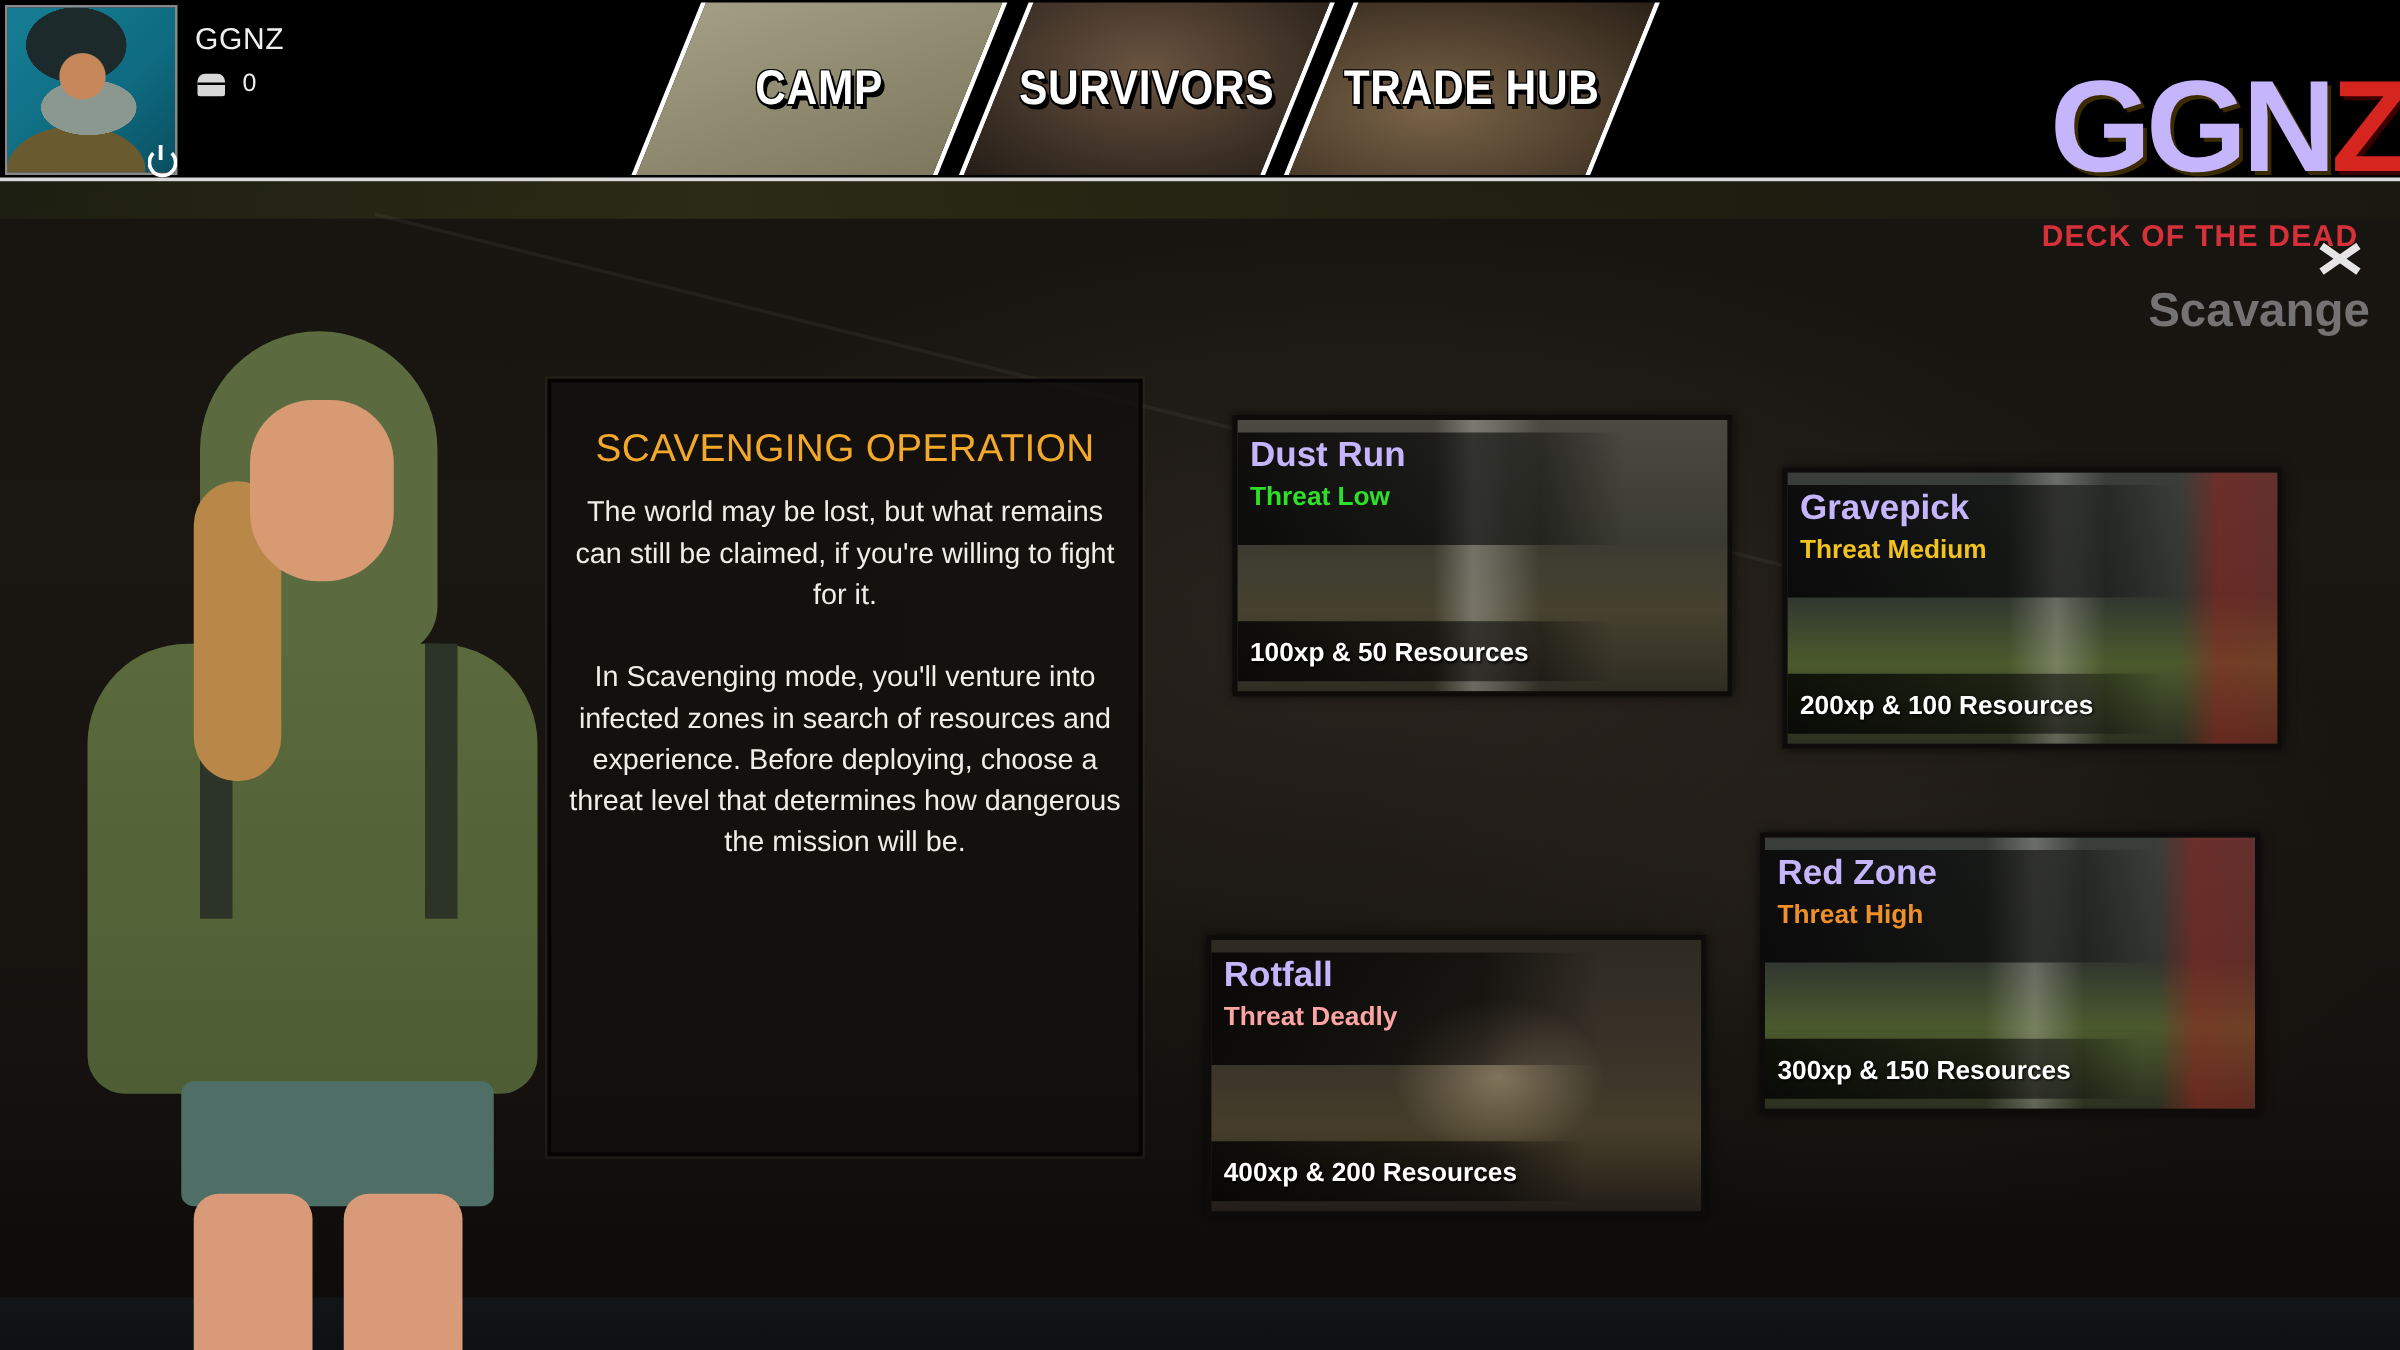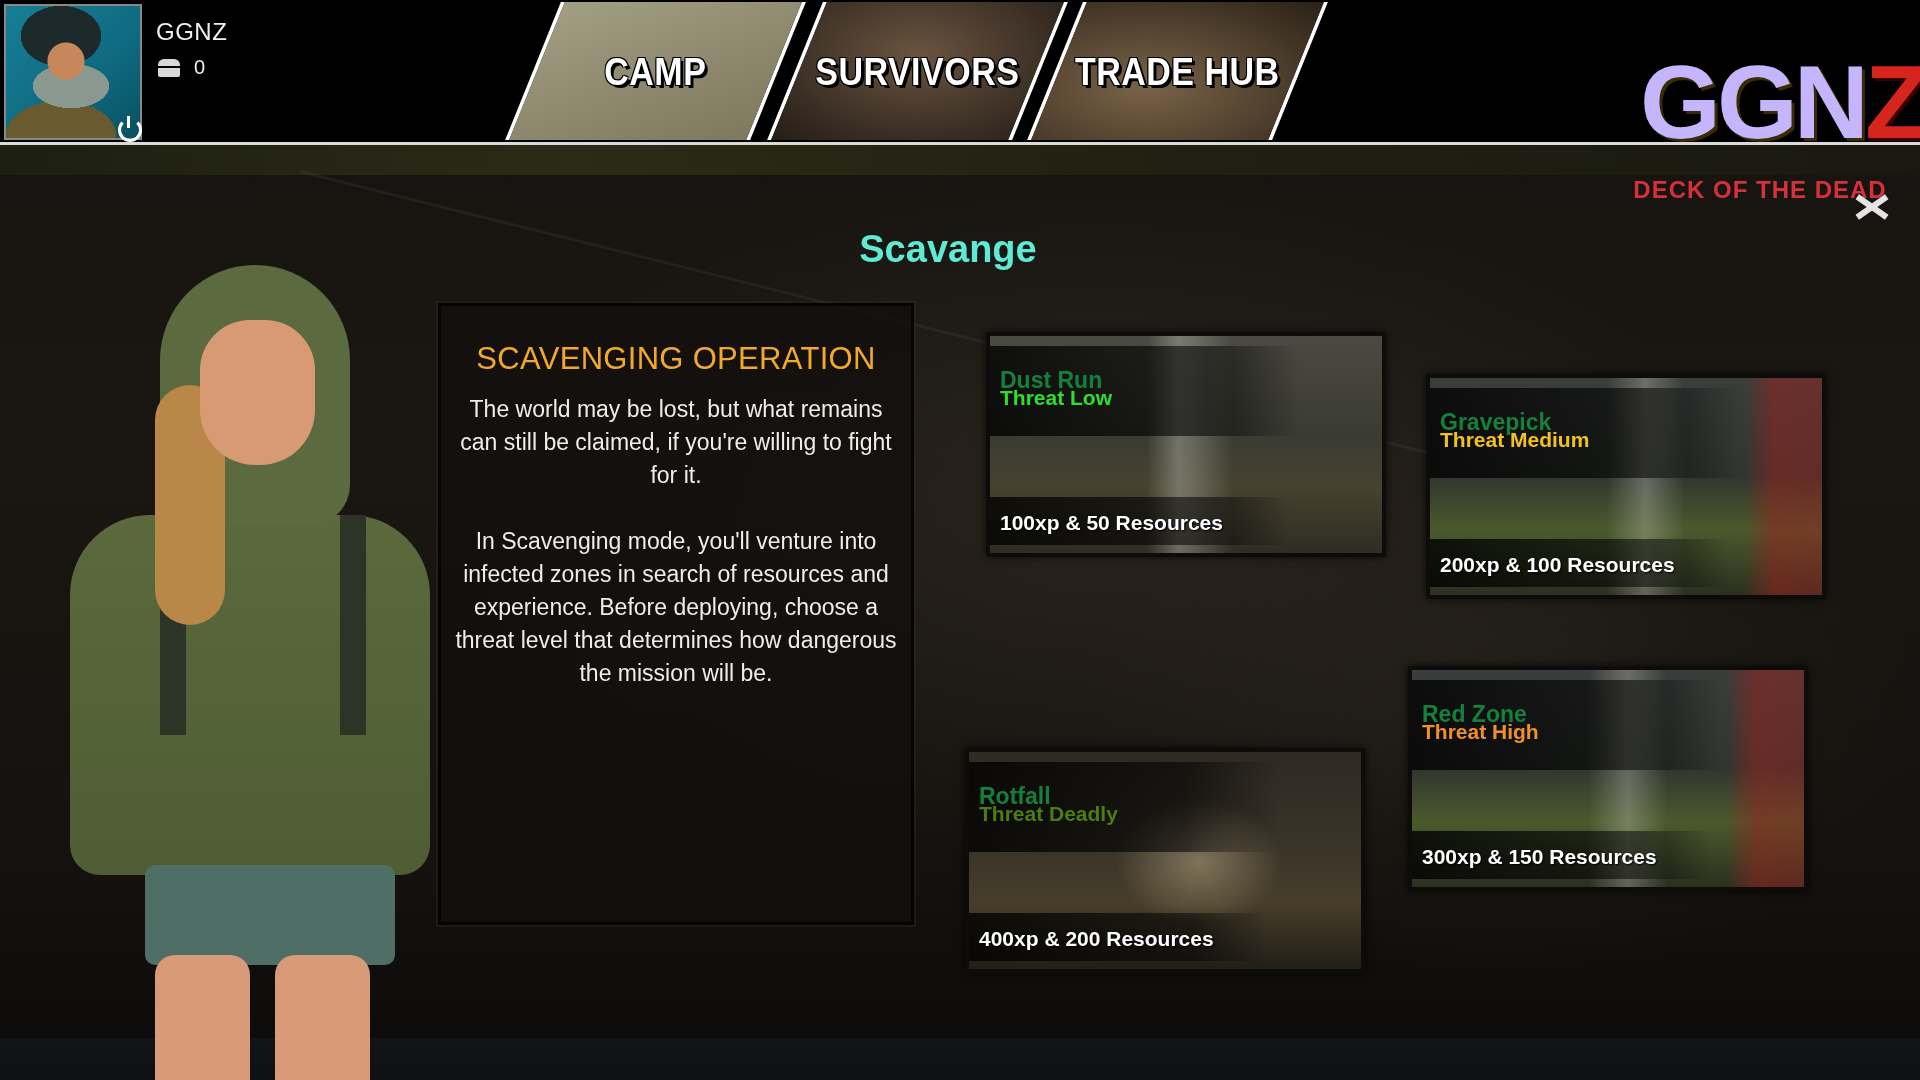--- a/index.html
+++ b/index.html
@@ -101,22 +101,22 @@
     position: absolute; left: 1850px; top: 192px; width: 42px; height: 30px; cursor: pointer;
   }
   .close-btn::before, .close-btn::after {
     content: ""; position: absolute; left: 4px; top: 12px; width: 36px; height: 6px; background: #e5e5e5;
   }
   .close-btn::before { transform: rotate(35deg); }
   .close-btn::after { transform: rotate(-35deg); }
 
   
   .page-title {
-    position: absolute; left: 0; width: 1896px; top: 228px; text-align: center;
-    font-family: "Liberation Sans", sans-serif; font-weight: 700; font-size: 38px; color: #5eead4;
+    position: absolute; left: 0; width: 1896px; top: 228px; text-align: right;
+    font-family: "Liberation Sans", sans-serif; font-weight: 700; font-size: 38px; color: #737373;
   }
 
   
   .character { position: absolute; left: 50px; top: 265px; width: 390px; height: 815px; }
   .char-hood {
     position: absolute; left: 110px; top: 0; width: 190px; height: 260px;
     background: #5c6a3f; border-radius: 95px 95px 40px 40px;
   }
   .char-face {
     position: absolute; left: 150px; top: 55px; width: 115px; height: 145px;
@@ -166,21 +166,21 @@
   .mission-card .scene { position: absolute; inset: 0; }
   .mission-card .smear {
     position: absolute; left: 0; top: 10px; width: 310px; height: 90px;
     background: linear-gradient(90deg, rgba(0,0,0,0.8), rgba(0,0,0,0.55) 70%, transparent);
   }
   .mission-card .smear-bottom {
     position: absolute; left: 0; bottom: 8px; width: 300px; height: 48px;
     background: linear-gradient(90deg, rgba(0,0,0,0.8), rgba(0,0,0,0.5) 75%, transparent);
   }
   .mission-name {
-    position: absolute; left: 10px; top: 12px; font-family: "Liberation Sans", sans-serif; font-weight: 700; font-size: 23px; color: #15803d; margin-top: 19px;
+    position: absolute; left: 10px; top: 12px; font-family: "Liberation Sans", sans-serif; font-weight: 700; font-size: 28px; color: #c4b5fd;
   }
   .mission-threat {
     position: absolute; left: 10px; top: 50px; font-family: "Liberation Sans", sans-serif; font-weight: 700; font-size: 21px;
   }
   .mission-reward {
     position: absolute; left: 10px; bottom: 18px; font-family: "Liberation Sans", sans-serif; font-weight: 700; font-size: 21px; color: #fff;
     text-shadow: 1px 1px 2px #000;
   }
 
   .card-dust { left: 986px; top: 332px; }
@@ -291,15 +291,15 @@
   <div class="mission-name">Red Zone</div>
   <div class="mission-threat" style="color:#f0902a">Threat High</div>
   <div class="mission-reward">300xp &amp; 150 Resources</div>
 </div>
 
 <div class="mission-card card-rotfall">
   <div class="scene"></div>
   <div class="smear"></div>
   <div class="smear-bottom"></div>
   <div class="mission-name">Rotfall</div>
-  <div class="mission-threat" style="color:#4d7c0f">Threat Deadly</div>
+  <div class="mission-threat" style="color:#fca5a5">Threat Deadly</div>
   <div class="mission-reward">400xp &amp; 200 Resources</div>
 </div>
 
 </body></html>

